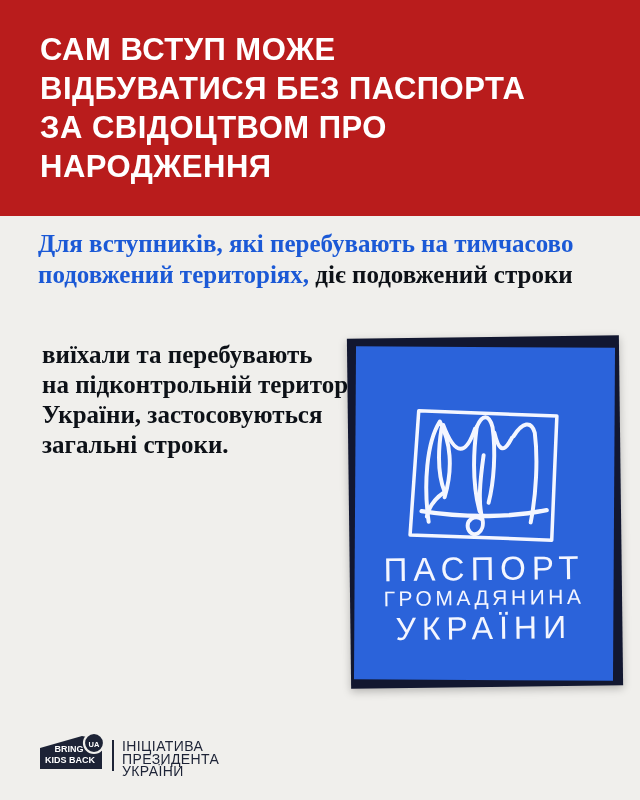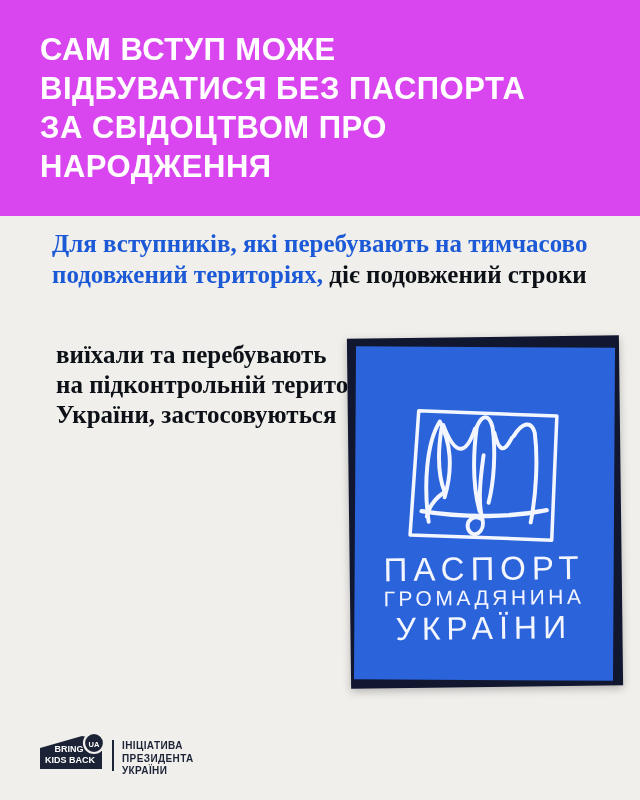--- a/index.html
+++ b/index.html
@@ -7,41 +7,40 @@
     position:relative;
     width:640px;height:800px;
     margin:0 auto;
     background:#f0efec;
     overflow:hidden;
     font-family:"Liberation Sans",sans-serif;
   }
   
   .header{
     position:absolute;left:0;top:0;width:640px;height:216px;
-    background:#d946ef;
+    background:#b91c1c;
   }
   .header-text{
     position:absolute;left:40px;top:30px;
     color:#ffffff;
     font-family:"Liberation Sans",sans-serif;
     font-weight:700;
     font-size:31px;
     line-height:39px;
     letter-spacing:0.5px;
     text-transform:uppercase;
   }
   
   .para{
     position:absolute;
     font-family:"Liberation Serif",serif;
     font-weight:600;
     font-size:25px;
     line-height:31px;
     color:#0d1117;
-    margin-left:14px;
   }
   .para1{left:38px;top:228px;width:560px;}
   .para2{left:42px;top:340px;width:330px;line-height:30px;}
   .blue-em{color:#1b59d6;}
   
   .passport-backing{
     position:absolute;left:349px;top:337px;width:272px;height:350px;
     background:#121730;
     transform:rotate(-0.7deg);
     box-shadow:0 3px 8px rgba(0,0,0,0.25);
@@ -68,22 +67,22 @@
   .passport-sub2{top:263px;font-size:32px;letter-spacing:6px;}
   
   .footer-logo{position:absolute;left:38px;top:732px;width:72px;height:42px;}
   .footer-divider{
     position:absolute;left:112px;top:740px;width:2px;height:31px;
     background:#1d2336;
   }
   .footer-initiative{
     position:absolute;left:122px;top:740px;
     color:#1d2336;
-    font-weight:700;
-    font-size:10px;
+    font-weight:400;
+    font-size:14px;
     line-height:12.5px;
     letter-spacing:0.4px;
     text-transform:uppercase;
   }
 </style>
 </head>
 <body>
 
 <div id="poster">
 
@@ -103,20 +102,21 @@
     <div>
       <span class="blue-em">подовжений територіях,</span>
       <span>діє подовжений строки</span>
     </div>
   </div>
 
   <div class="para para2">
     <div>виїхали та перебувають</div>
     <div>на підконтрольній території</div>
     <div>України, застосовуються</div>
+    <div>загальні строки.</div>
   </div>
 
   <div class="passport-backing"></div>
   <div class="passport-card">
     <svg class="trident" viewBox="0 0 200 170" fill="none" stroke="#f4f6ff" stroke-width="4.5" stroke-linecap="round" stroke-linejoin="round">
 
       <path d="M24,12 L181,17 L176,158 L15,153 Z" stroke-width="4"></path>
 
       <path d="M36,138 C30,96 33,48 48,24 C60,46 64,76 54,110"></path>
       <path d="M50,32 C46,58 46,84 54,104 C42,112 36,122 34,132"></path>

